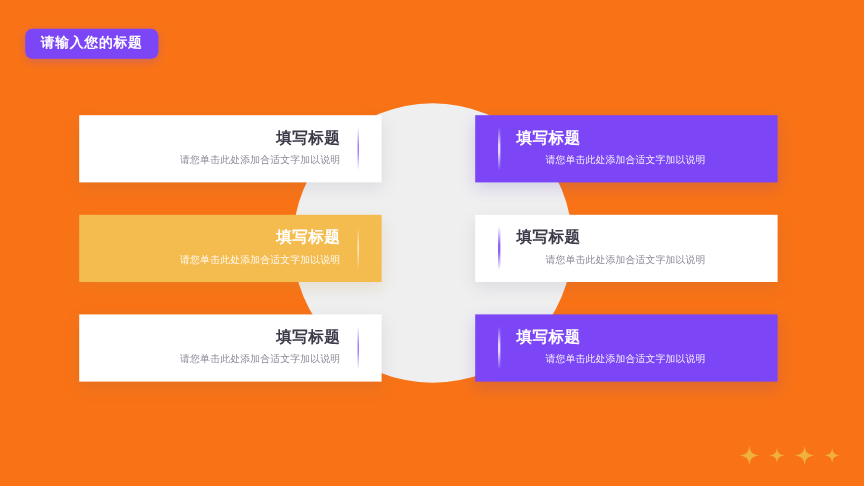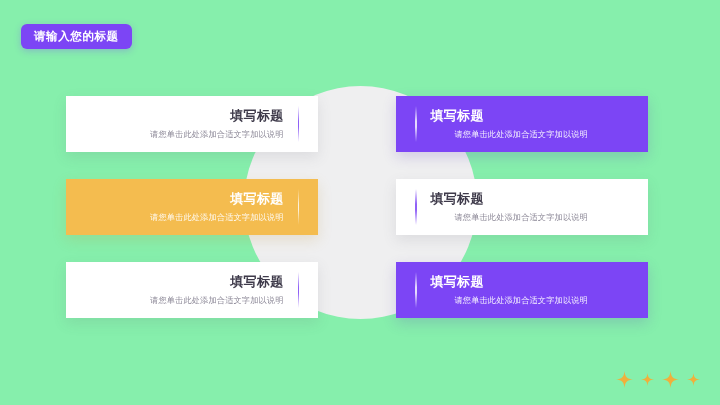--- a/index.html
+++ b/index.html
@@ -13,21 +13,21 @@
     height: 405px;
     overflow: hidden;
     position: relative;
     font-family: "Liberation Sans", "DejaVu Sans", sans-serif;
     -webkit-font-smoothing: antialiased;
   }
 
   .slide {
     position: absolute;
     inset: 0;
-    background: #86efac;
+    background: #f97316;
   }
 
   
   .title-badge {
     position: absolute;
     left: 21px;
     top: 24px;
     height: 25px;
     padding: 0 13px;
     display: flex;
@@ -66,20 +66,21 @@
 
   .card {
     position: absolute;
     width: 252px;
     height: 56px;
     box-sizing: border-box;
     display: flex;
     align-items: center;
     background: #ffffff;
     box-shadow: 0 5px 13px rgba(90, 90, 110, 0.13);
+    font-family: Liberation Mono, monospace;
   }
 
   .card.left  { left: 66px; }
   .card.right { left: 396px; }
 
   .card.row1 { top: 96px; }
   .card.row2 { top: 179px; }
   .card.row3 { top: 262px; }
 
   .card.purple { background: #7C45F5; box-shadow: 0 5px 13px rgba(90, 60, 180, 0.20); }

